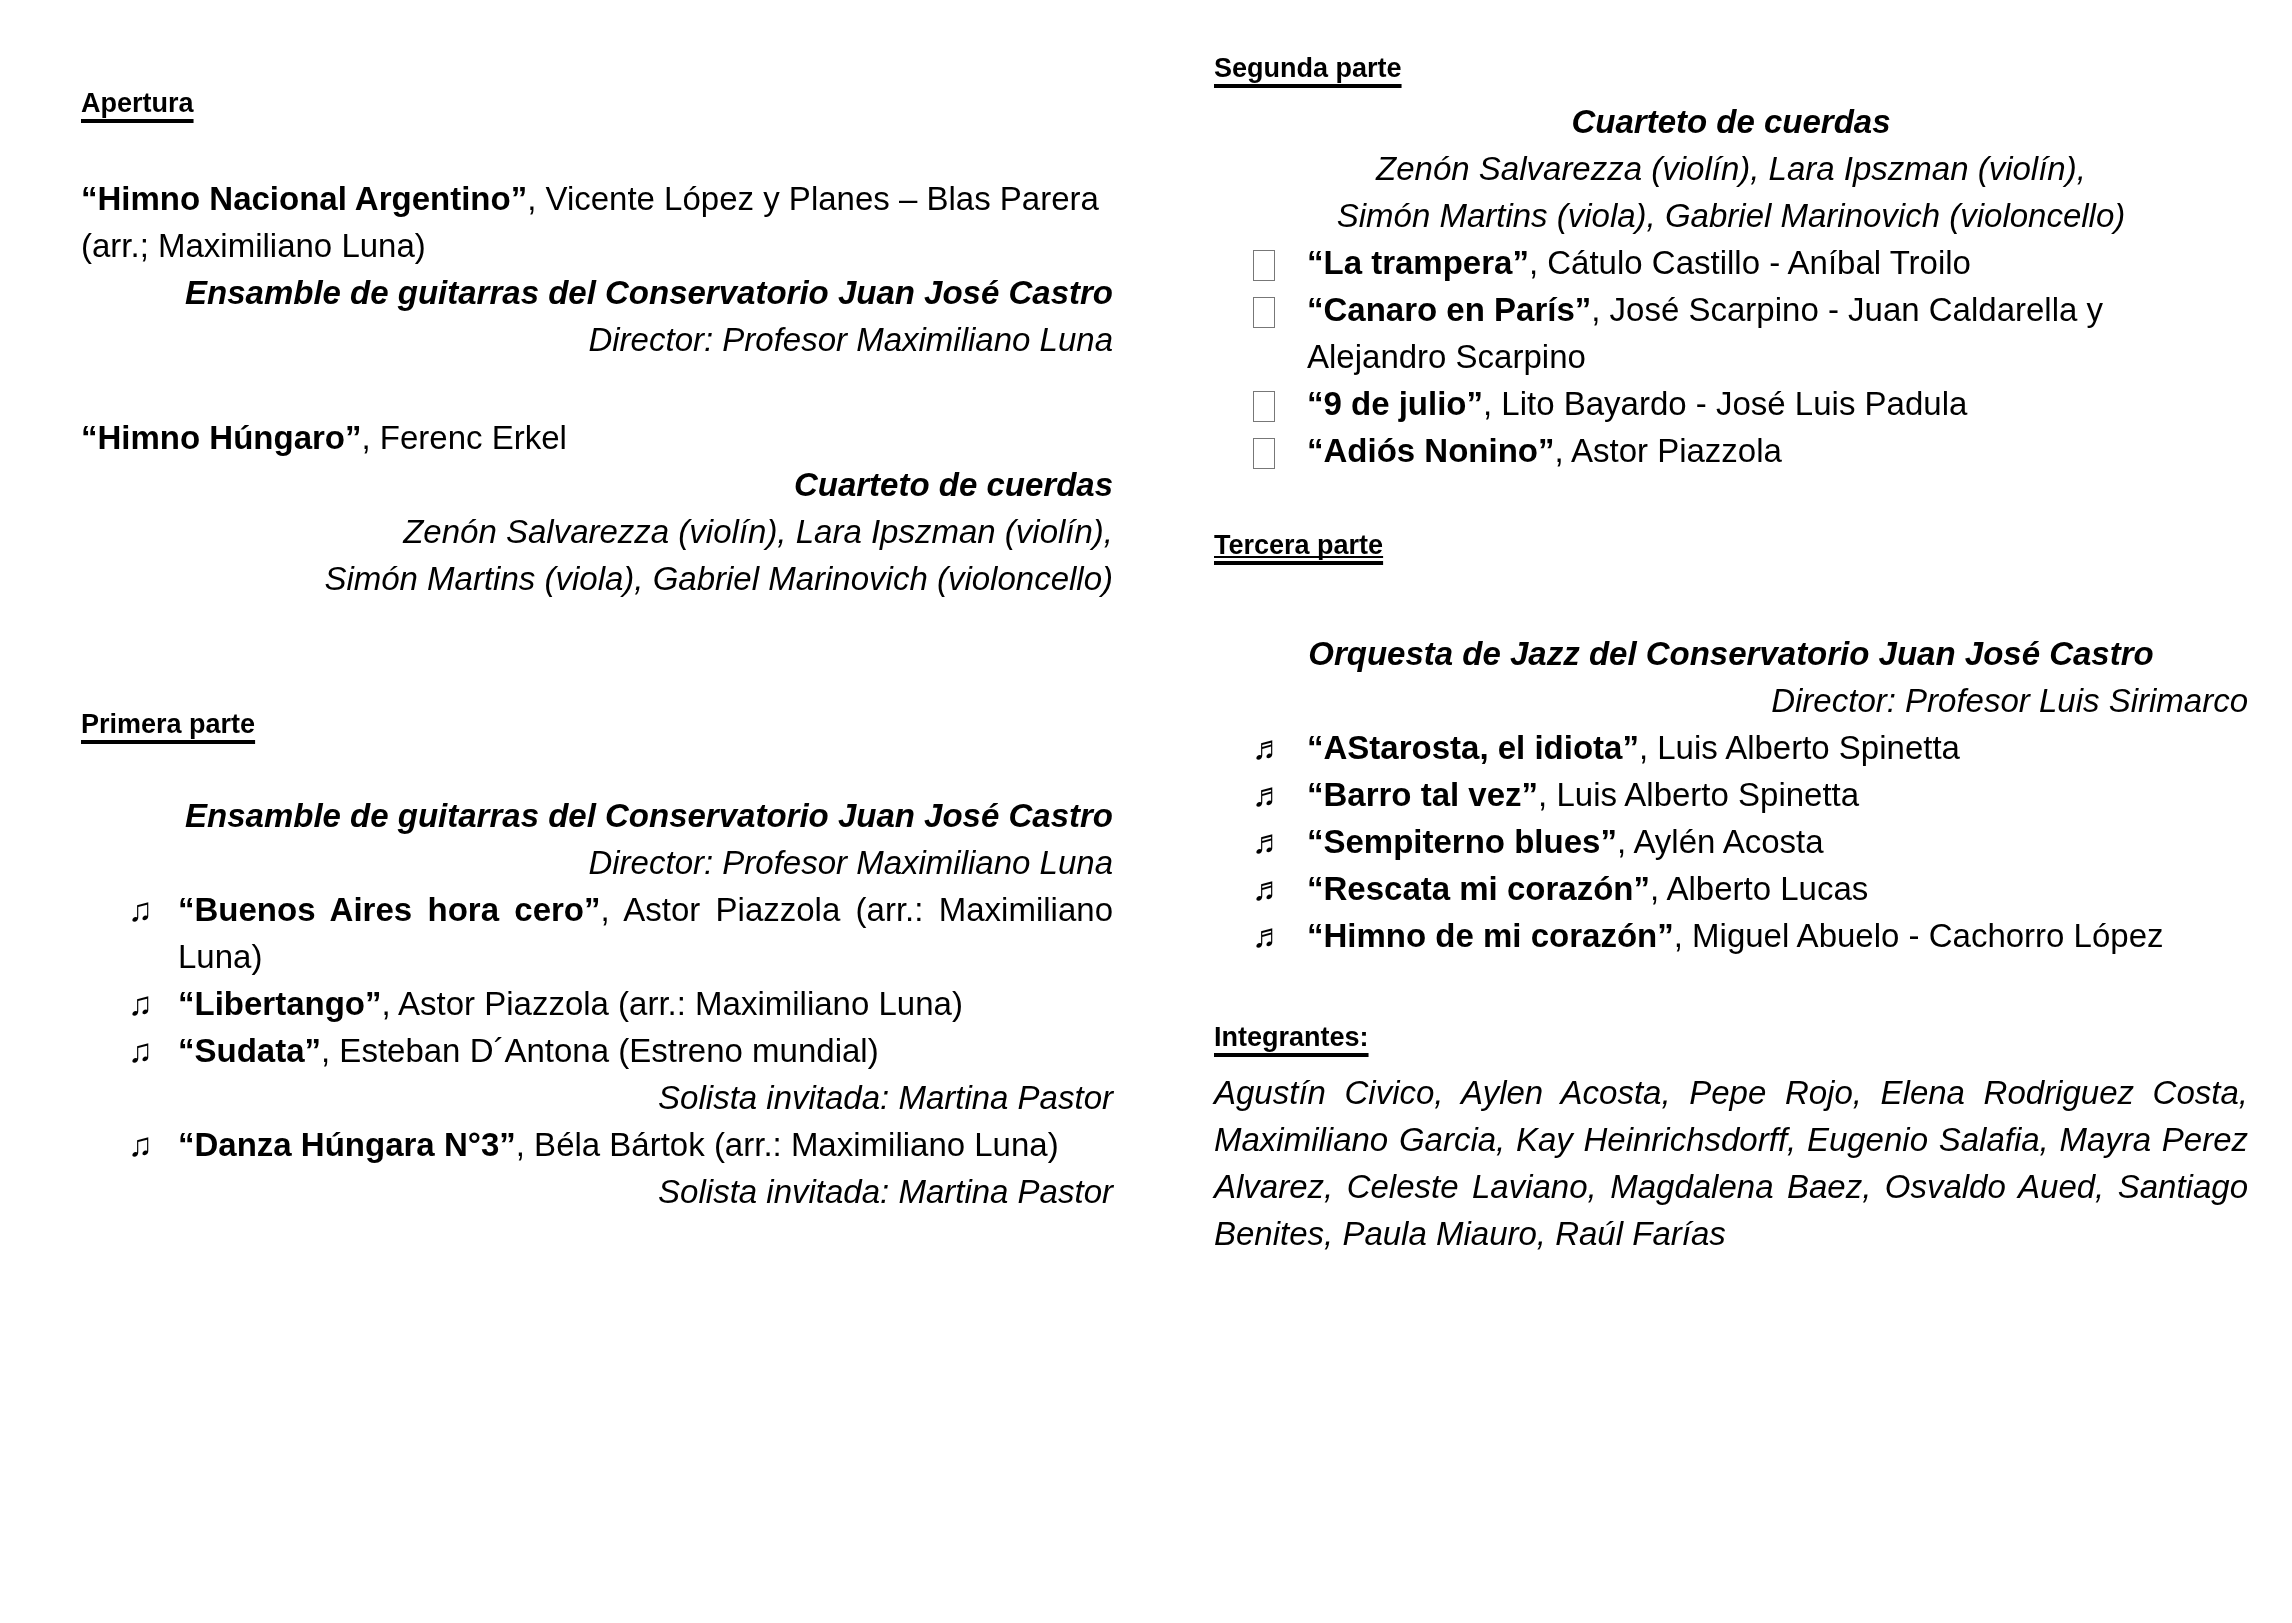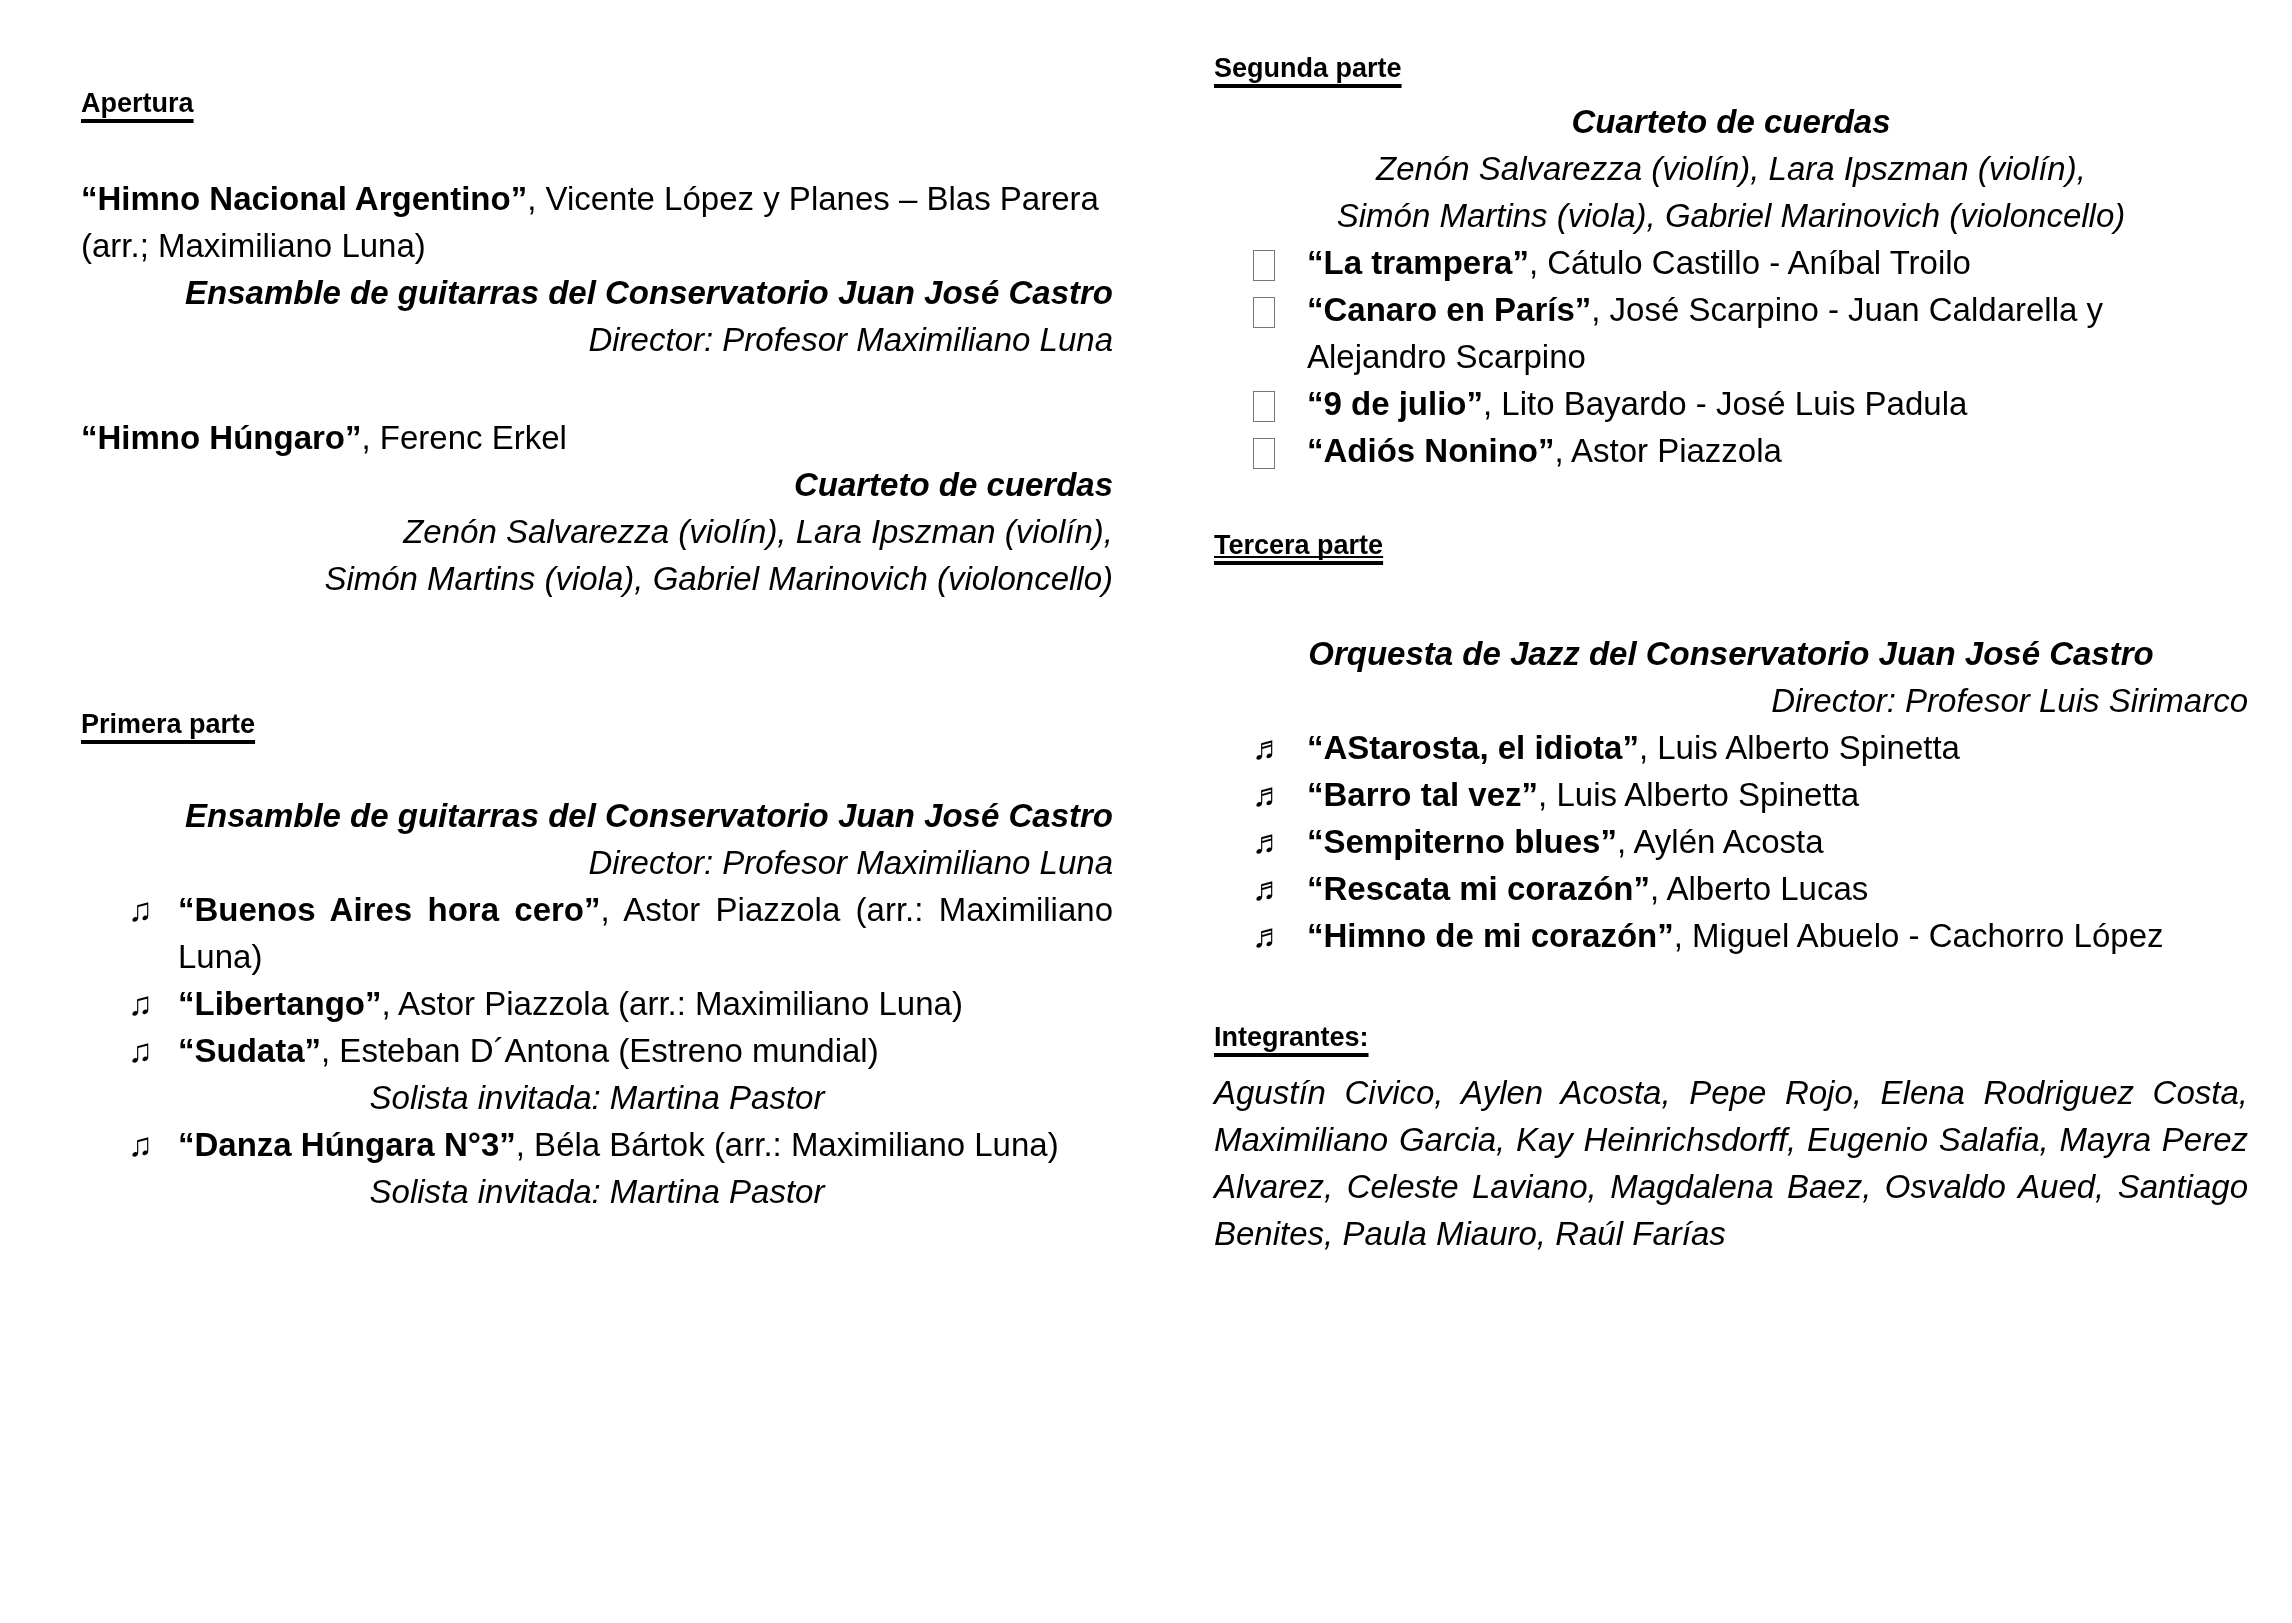--- a/index.html
+++ b/index.html
@@ -23,21 +23,21 @@
   p { margin:0; }
   .bold { font-weight:bold; }
   .italic { font-style:italic; }
   .bolditalic { font-weight:bold; font-style:italic; }
   .tar { text-align:right; }
   .tac { text-align:center; }
   .just { text-align:justify; }
 
   ul.song-list { list-style:none; margin:0; padding:0; }
   ul.song-list li { position:relative; padding-left:97px; }
-  ul.song-list li.no-bullet { padding-left:0;text-align:center; }
+  ul.song-list li.no-bullet { padding-left:0; }
   .bullet { position:absolute; left:47px; top:0; }
   .col-right ul.song-list li { padding-left:93px; }
   .col-right .bullet { left:38px; }
   .tofu {
     display:inline-block; width:19.7px; height:29px;
     border:1.8px solid #777; background:transparent;
     position:absolute; left:39px; top:10.7px;
   }
 
   

